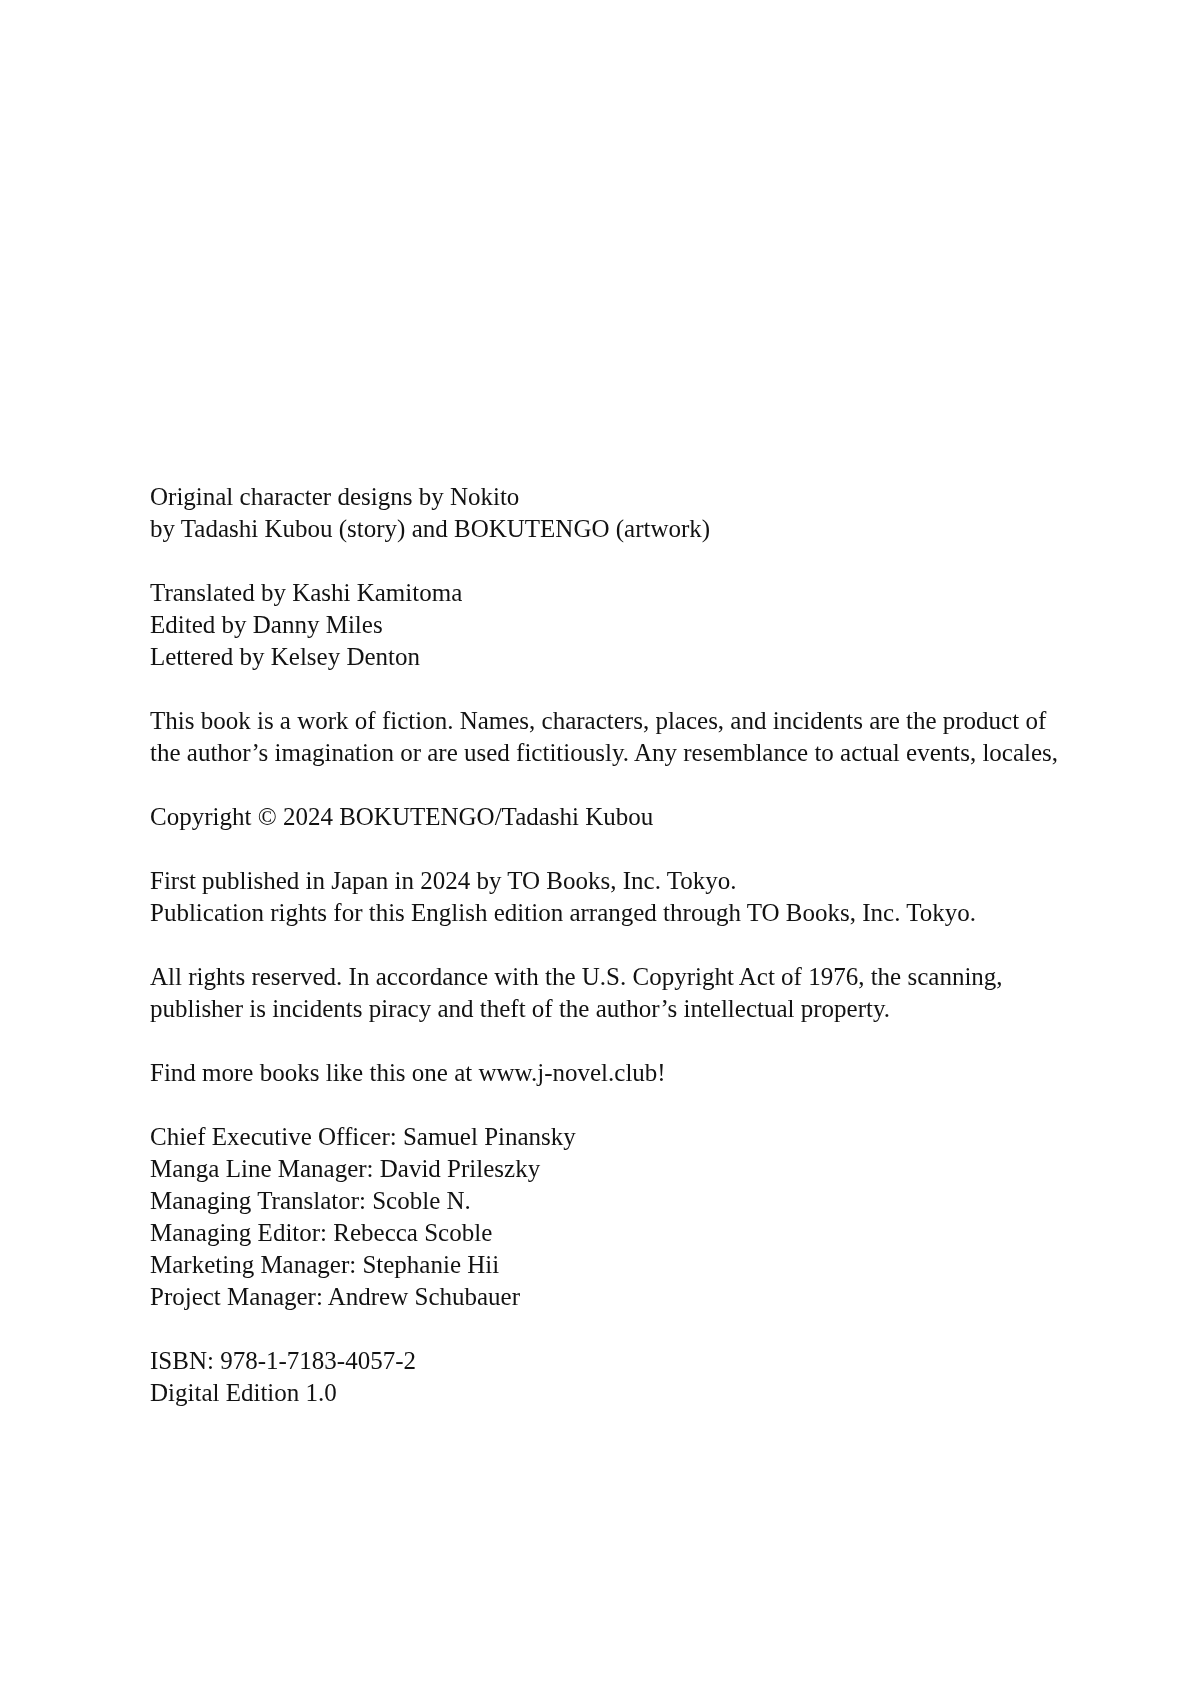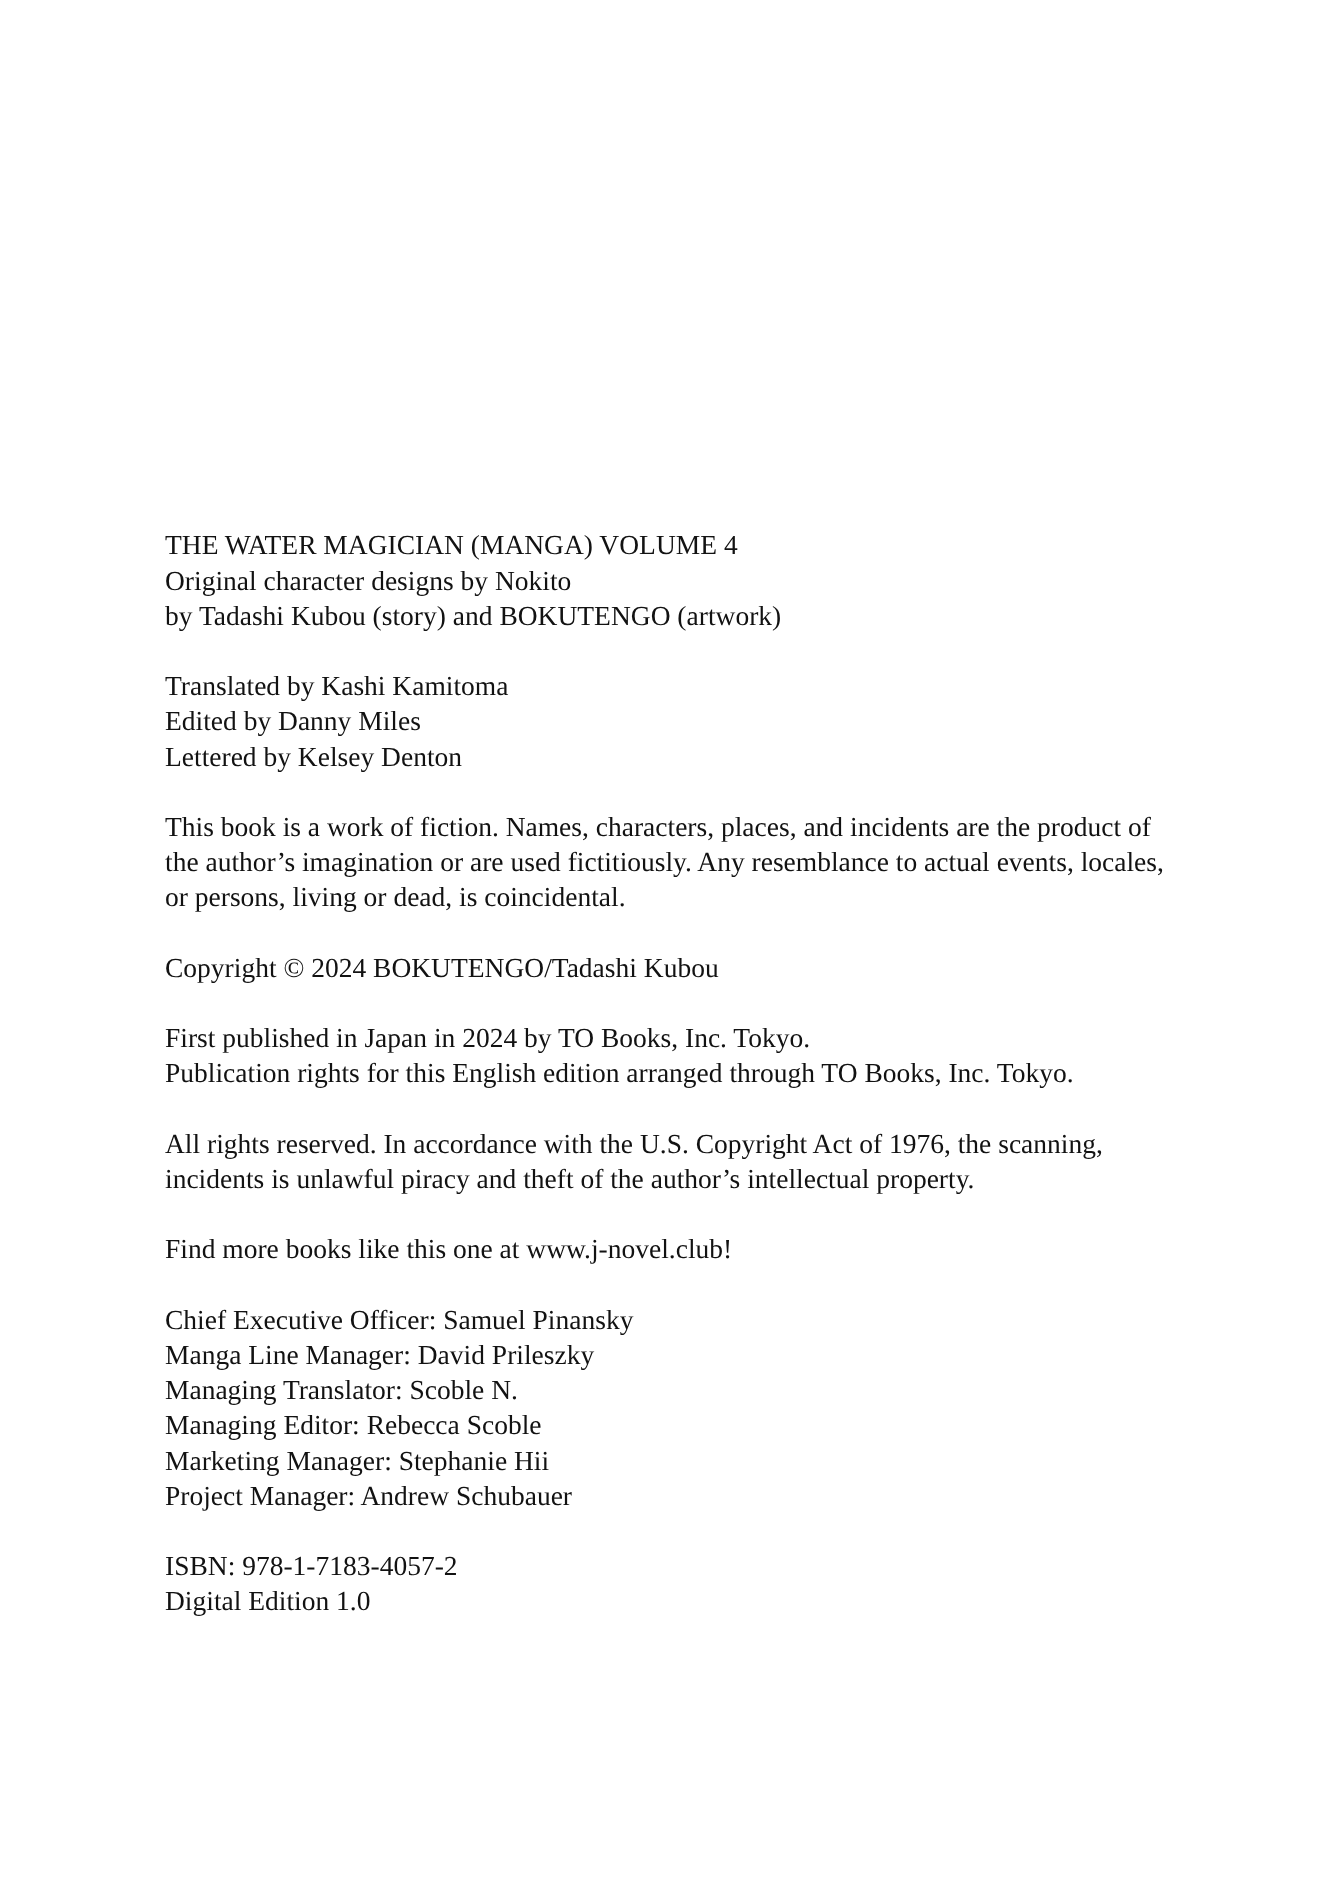--- a/index.html
+++ b/index.html
@@ -35,49 +35,47 @@
     white-space: pre;
     min-height: 32px;
   }
 </style>
 </head>
 <body>
 
 <div class="colophon">
 
   <div class="para">
-    <div class="line">THE WATER MAGICIAN (MANGA) VOLUME 4</div>
     <div class="line">Original character designs by Nokito</div>
     <div class="line">by Tadashi Kubou (story) and BOKUTENGO (artwork)</div>
   </div>
 
   <div class="para">
     <div class="line">Translated by Kashi Kamitoma</div>
     <div class="line">Edited by Danny Miles</div>
     <div class="line">Lettered by Kelsey Denton</div>
   </div>
 
   <div class="para">
     <div class="line">This book is a work of fiction. Names, characters, places, and incidents are the product of</div>
     <div class="line">the author’s imagination or are used fictitiously. Any resemblance to actual events, locales,</div>
-    <div class="line">or persons, living or dead, is coincidental.</div>
   </div>
 
   <div class="para">
     <div class="line">Copyright © 2024 BOKUTENGO/Tadashi Kubou</div>
   </div>
 
   <div class="para">
     <div class="line">First published in Japan in 2024 by TO Books, Inc. Tokyo.</div>
     <div class="line">Publication rights for this English edition arranged through TO Books, Inc. Tokyo.</div>
   </div>
 
   <div class="para">
     <div class="line">All rights reserved. In accordance with the U.S. Copyright Act of 1976, the scanning,</div>
-    <div class="line">incidents is unlawful piracy and theft of the author’s intellectual property.</div>
+    <div class="line">publisher is incidents piracy and theft of the author’s intellectual property.</div>
   </div>
 
   <div class="para">
     <div class="line">Find more books like this one at www.j-novel.club!</div>
   </div>
 
   <div class="para">
     <div class="line">Chief Executive Officer: Samuel Pinansky</div>
     <div class="line">Manga Line Manager: David Prileszky</div>
     <div class="line">Managing Translator: Scoble N.</div>

